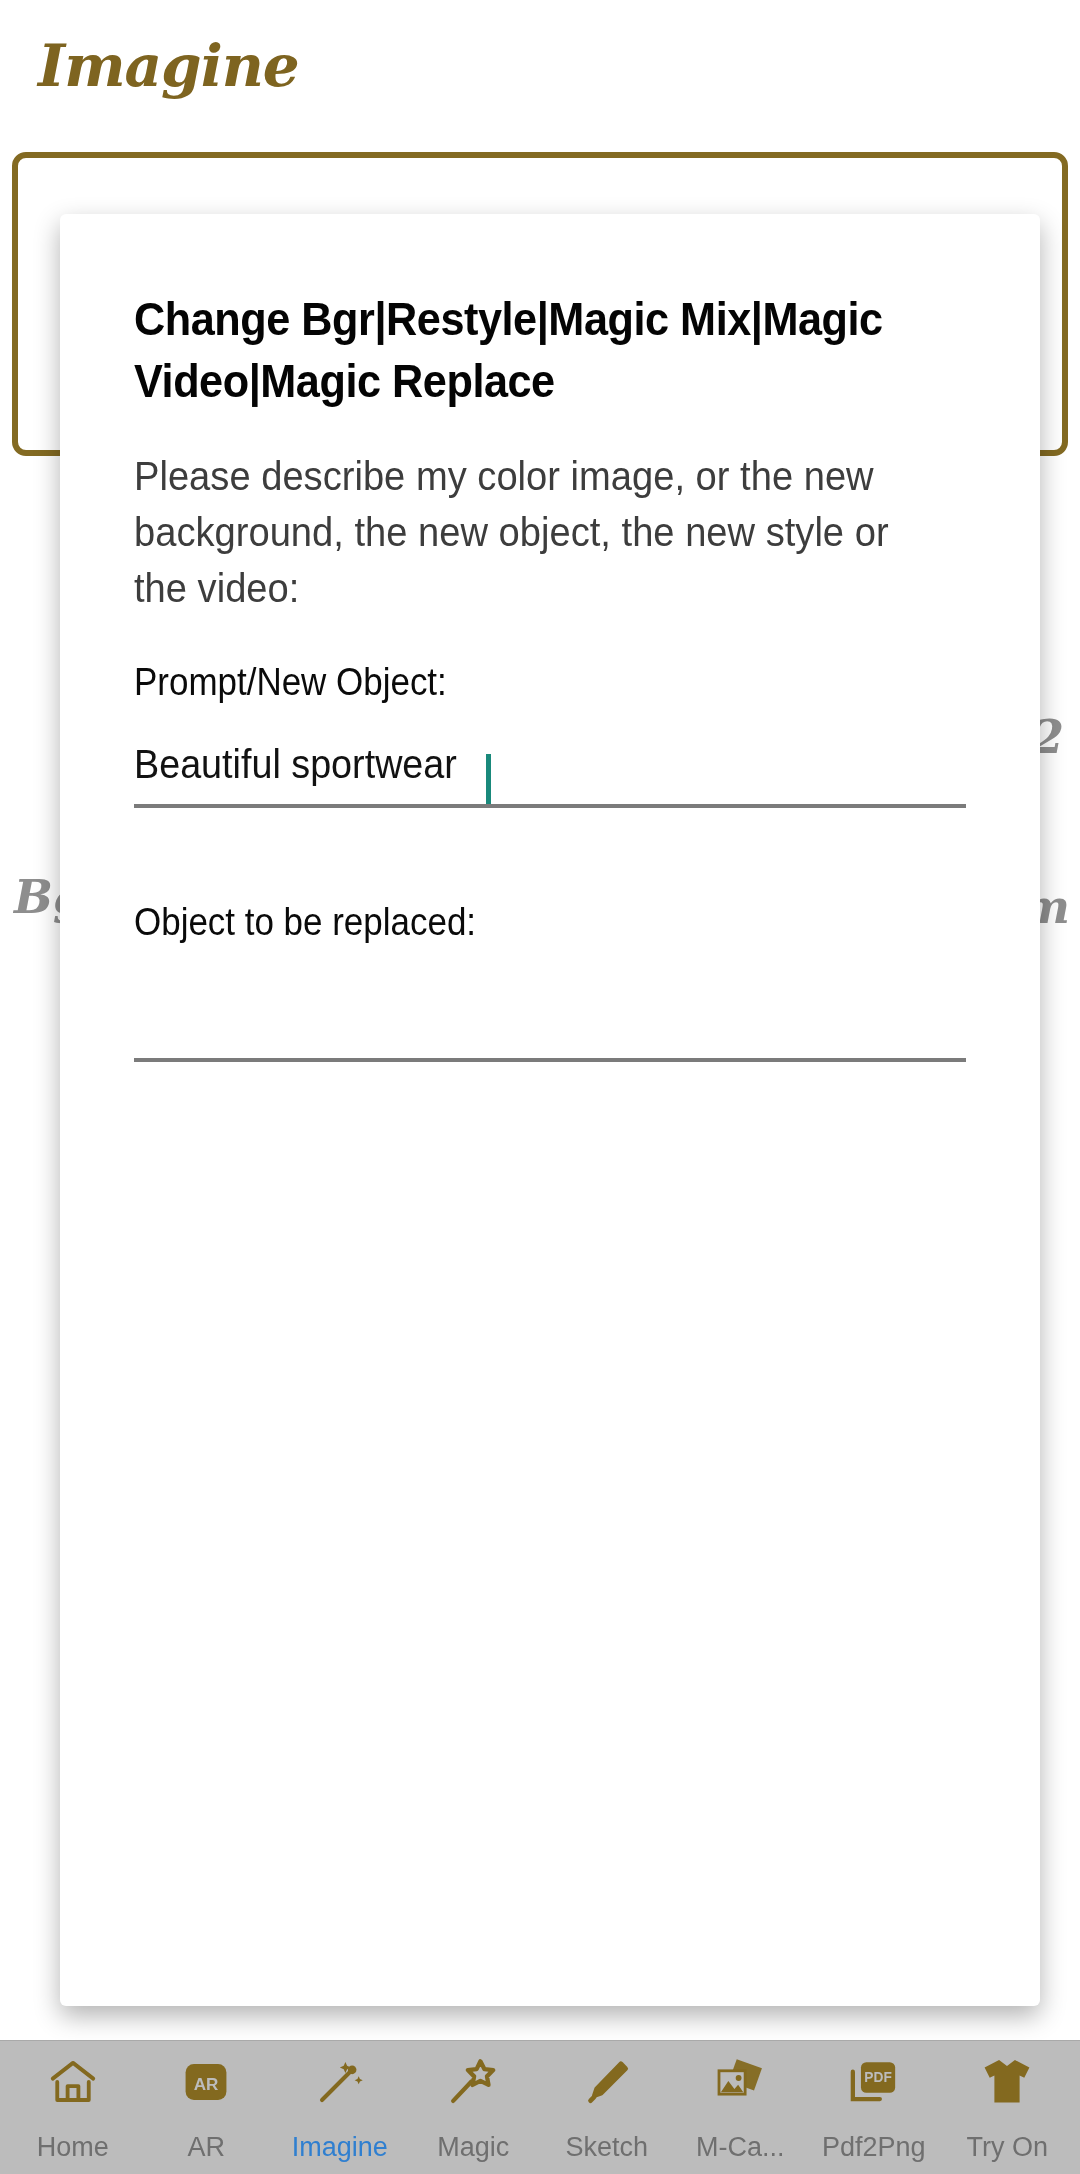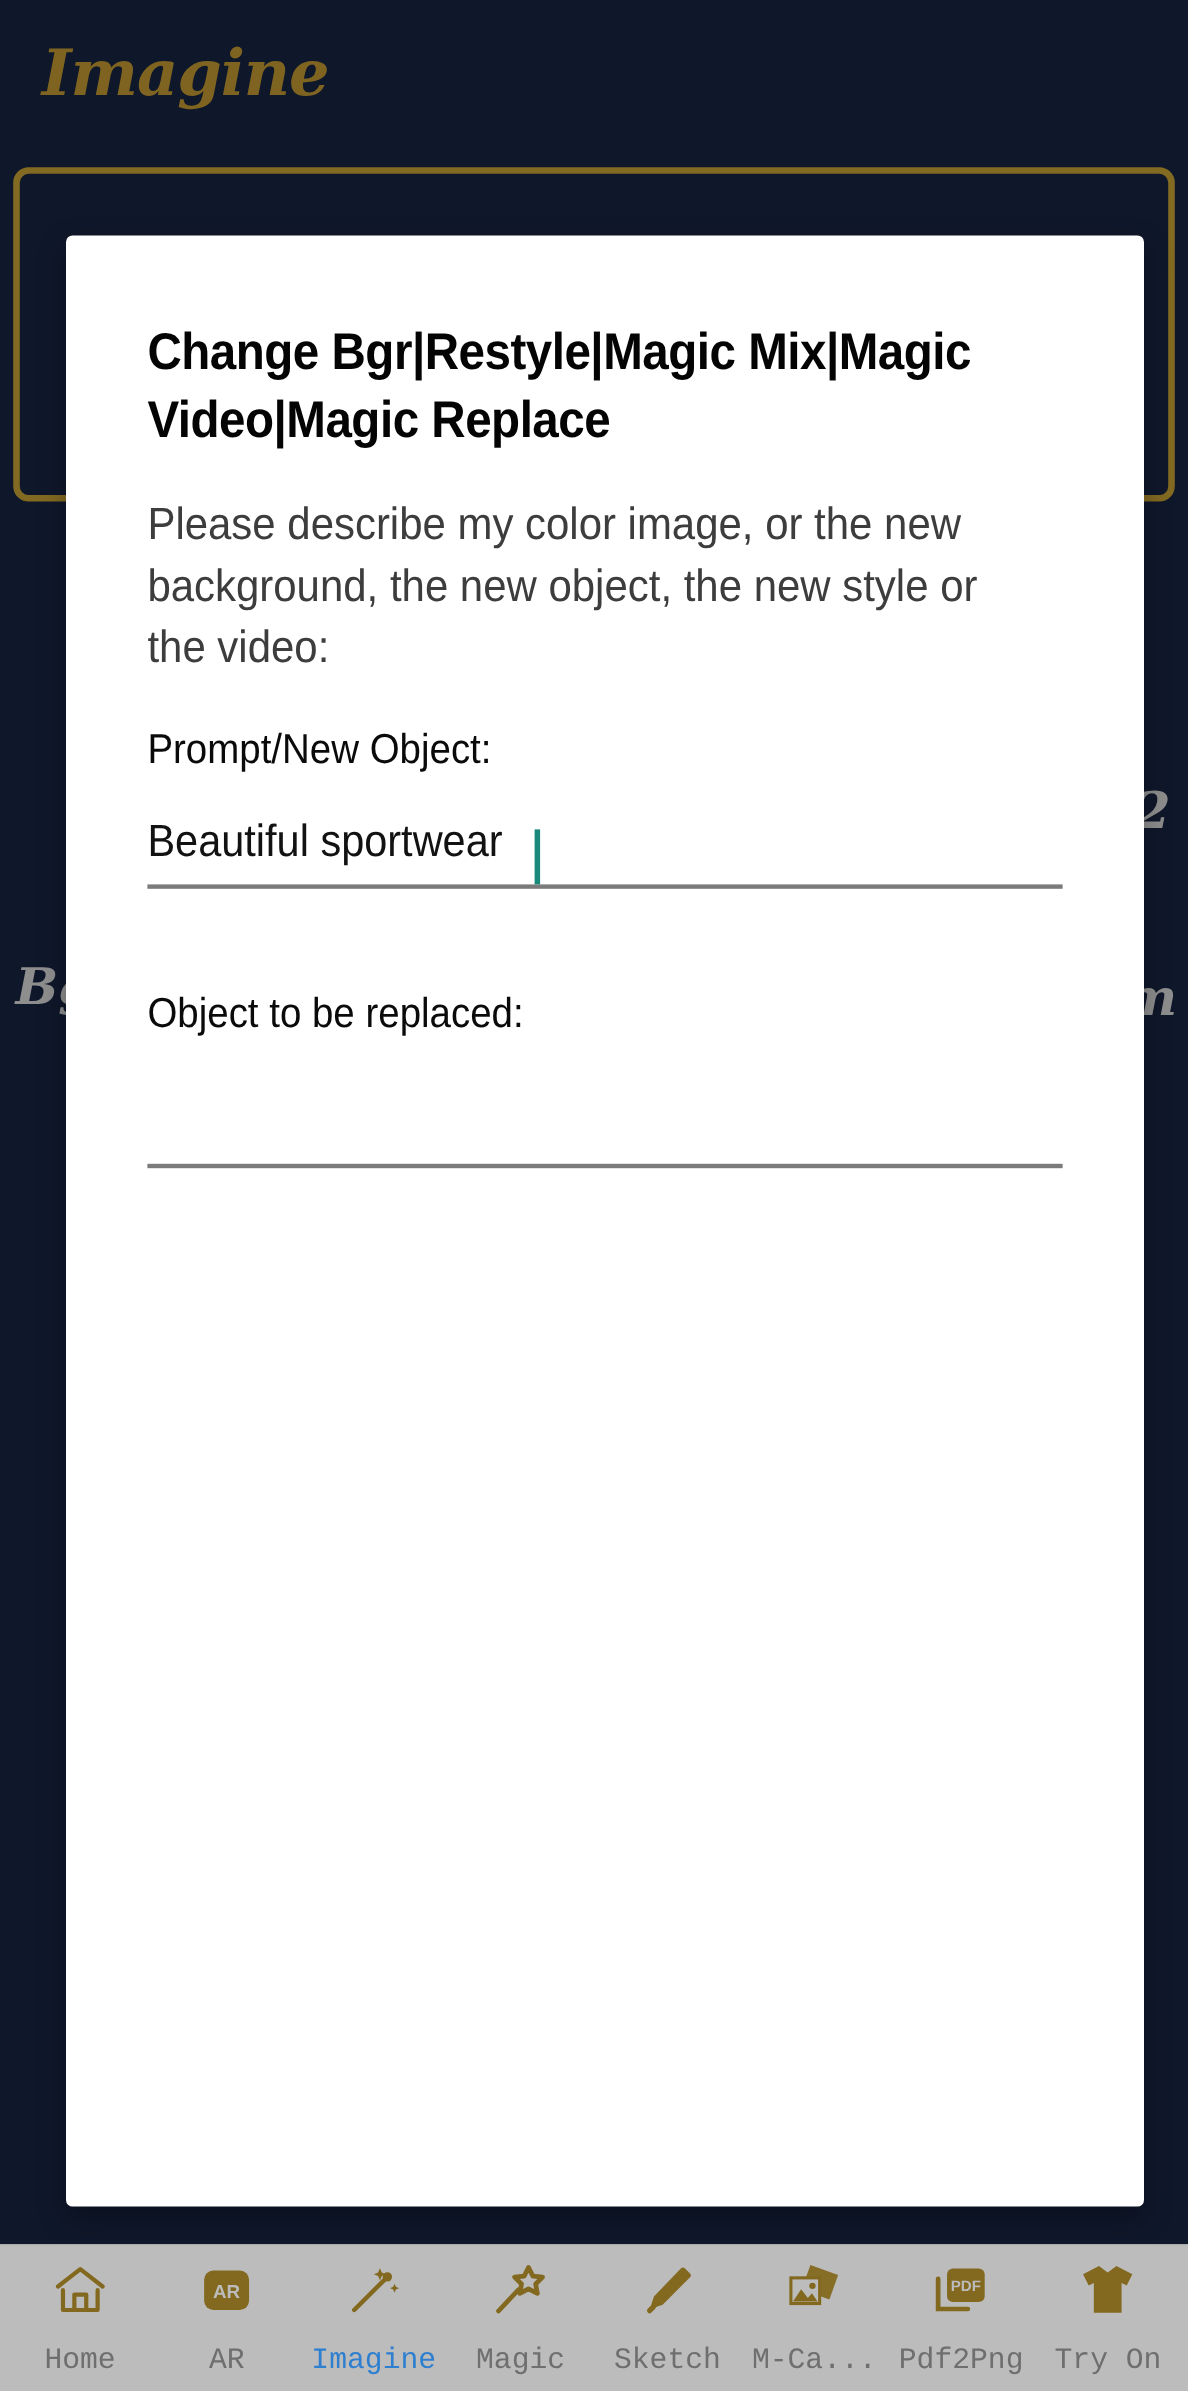--- a/index.html
+++ b/index.html
@@ -2,21 +2,21 @@
 <html><head>
 <meta charset="utf-8">
 <style>
   * { margin:0; padding:0; box-sizing:border-box; }
   html,body{
     width:1080px; height:2174px;
     background:#b7b7b7;
     font-family:"Liberation Sans", sans-serif;
     overflow:hidden;
   }
-  #screen{ position:relative; width:1080px; height:2174px; background:#0f172a; }
+  #screen{ position:relative; width:1080px; height:2174px; background:#ffffff; }
 
   
   .bg-layer{ position:absolute; inset:0; }
 
   .app-title{
     position:absolute; left:38px; top:32px;
     font-family:"DejaVu Serif", serif;
     font-style:italic; font-weight:700;
     font-size:58px; color:#7e6420;
     letter-spacing:-1px;
@@ -160,21 +160,21 @@
     gap:20px;
     min-width:0;
   }
   .nav-icon{
     width:58px; height:58px;
     display:flex; align-items:center; justify-content:center;
     color:#83691f;
   }
   .nav-icon svg{ display:block; }
   .nav-label{
-    font-family:Liberation Mono, monospace;
+    font-family:Liberation Sans, sans-serif;
     font-size:27px;
     line-height:32px;
     color:#6f6f6f;
     white-space:nowrap;
     overflow:hidden;
     text-overflow:ellipsis;
     max-width:100%;
     text-align:center;
   }
   .nav-item.active .nav-label{ color:#2f7fd0; }

